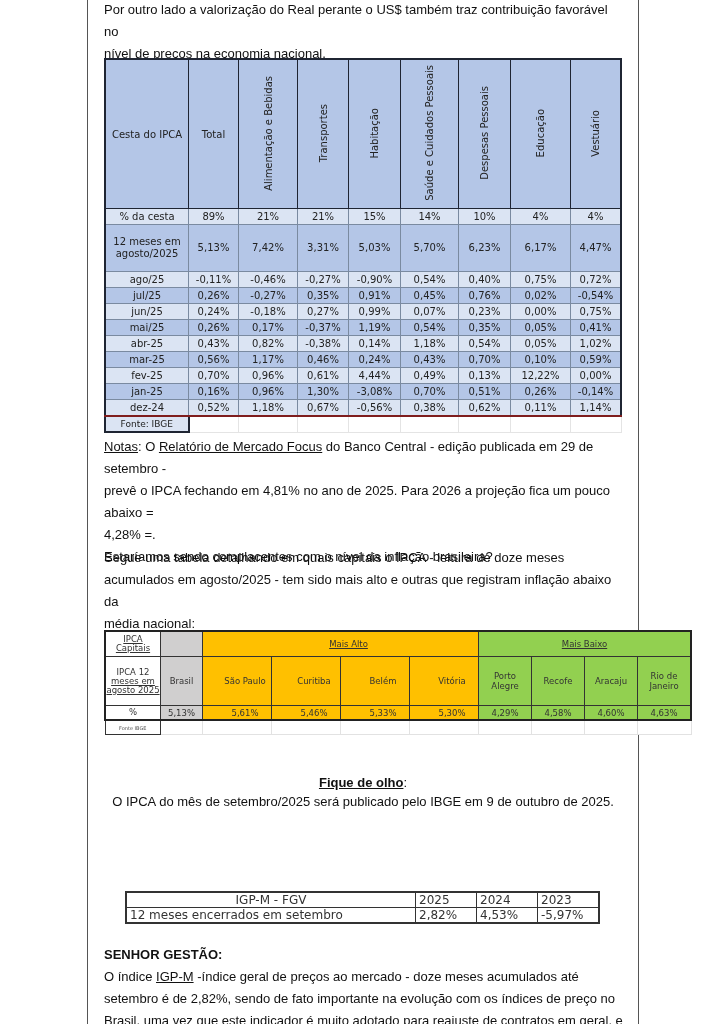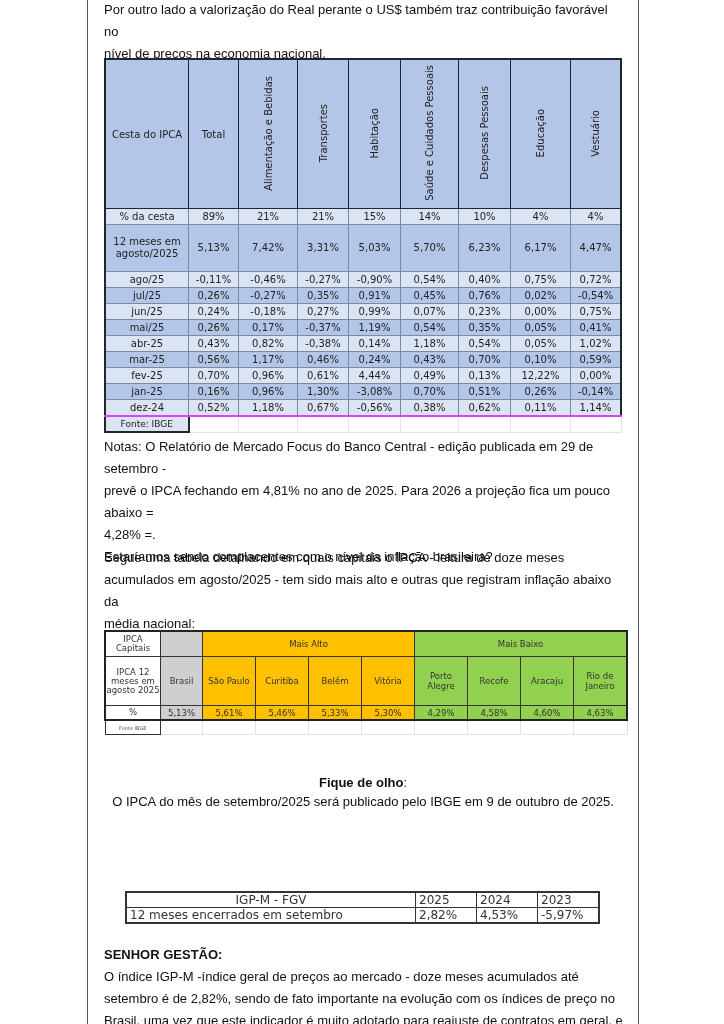--- a/index.html
+++ b/index.html
@@ -1,45 +1,45 @@
 <!DOCTYPE html>
 <html><head>
 <meta charset="utf-8">
 <style>
   html, body { margin:0; padding:0; background:#ffffff; }
   body { width:724px; height:1024px; position:relative; overflow:hidden; font-family:"Liberation Sans", sans-serif; color:#111; }
   .page-border-left { position:absolute; left:87px; top:0; width:1px; height:1024px; background:#555; }
   .page-border-right { position:absolute; left:638px; top:0; width:1px; height:1024px; background:#555; }
   .para { position:absolute; left:104px; width:520px; font-size:13px; line-height:22px; color:#111; }
-  .u { }
+  .u { text-decoration:underline; }
 
   
   table.ipca { position:absolute; left:104px; top:58px; border-collapse:collapse; font-family:"DejaVu Sans", sans-serif; font-size:10px; color:#222; }
   table.ipca td, table.ipca th { border:1px solid #7a8aa0; text-align:center; padding:0; font-weight:normal; }
   table.ipca th { background:#b4c6e7; height:148px; border-color:#1f2533; border-width:1px 1px 1px 1px; }
   table.ipca tr.head th { border-top:2px solid #1f2533; }
   table.ipca th.first { border-left:2px solid #1f2533; }
   table.ipca th.last { border-right:2px solid #1f2533; }
   table.ipca th .vert { writing-mode:vertical-rl; transform:rotate(180deg); display:inline-block; white-space:nowrap; }
   table.ipca td { height:15px; }
   table.ipca tr.light td { background:#dbe4f3; }
   table.ipca tr.dark td { background:#b4c6e7; }
   table.ipca tr.tall td { height:26px; line-height:12px; }
   table.ipca tr td:first-child { border-left:2px solid #1f2533; }
   table.ipca tr td:last-child { border-right:2px solid #1f2533; }
-  table.ipca tr.lastrow td { border-bottom:2px solid #d946ef; }
+  table.ipca tr.lastrow td { border-bottom:2px solid #7f1d1d; }
   table.ipca tr.source td { background:#fff; border:1px solid #e4e4e4; height:14px; }
   table.ipca tr.source td.src { background:#dbe4f3; border:2px solid #1f2533; border-top:1px solid #1f2533; font-size:9px; }
 
   
   table.cap { position:absolute; left:104px; top:630px; border-collapse:collapse; font-family:"DejaVu Sans", sans-serif; font-size:8.5px; color:#333; }
   table.cap td { border:1px solid #333; text-align:center; padding:0; }
   table.cap .lab { background:#fff; width:54px; line-height:9px; }
   table.cap .gray { background:#d0cfcf; width:41px; }
-  table.cap .orange { background:#ffc000; width:52px; }
+  table.cap .orange { background:#ffc000; width:52px;padding-left:16px; }
   table.cap .green { background:#92d050; width:52px; }
   table.cap tr.r1 td { height:24px; }
   table.cap tr.r2 td { height:48px; }
   table.cap tr.r3 td { height:13px; }
   table.cap tr.r4 td { height:13px; border:1px solid #e2e2e2; background:#fff; }
   table.cap tr.r4 td.src { border:1px solid #333; font-size:5px; color:#555; }
   table.cap tr.r1 td:first-child, table.cap tr.r2 td:first-child, table.cap tr.r3 td:first-child { border-left:2px solid #222; }
   table.cap tr.r1 td:last-child, table.cap tr.r2 td:last-child, table.cap tr.r3 td:last-child { border-right:2px solid #222; }
   table.cap tr.r1 td { border-top:2px solid #222; }
   table.cap tr.r3 td { border-bottom:2px solid #222; }

